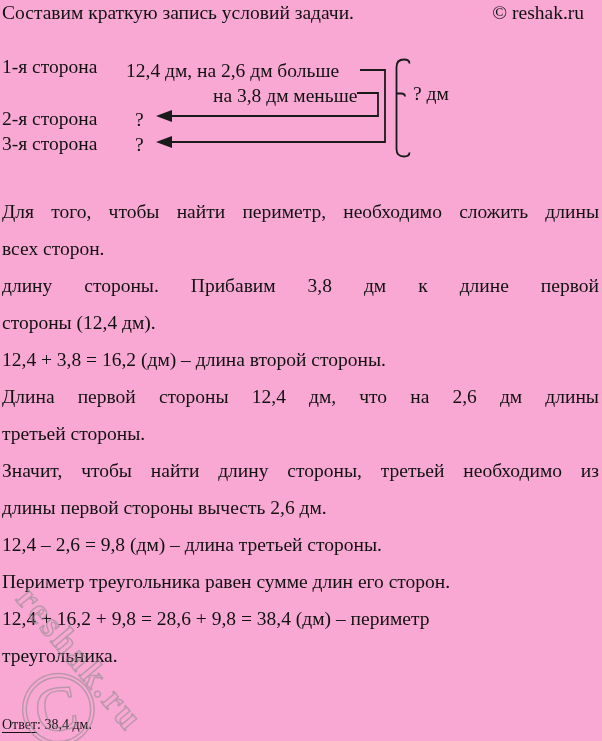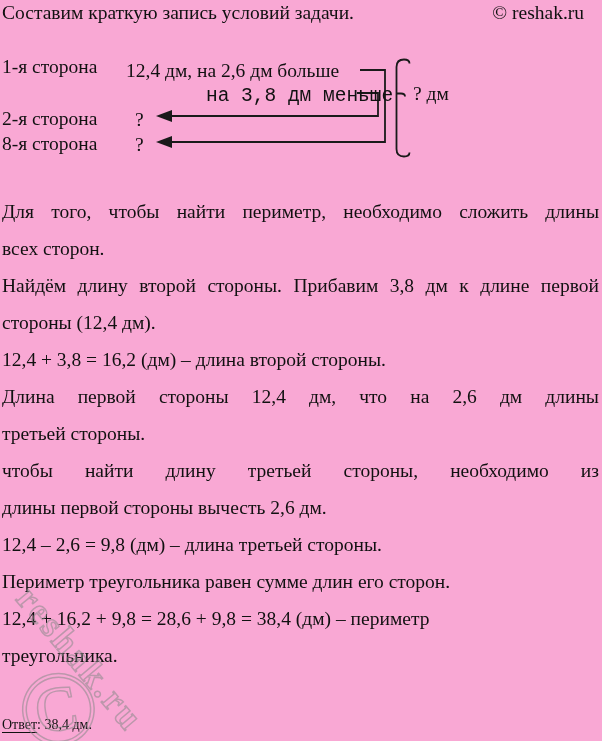--- a/index.html
+++ b/index.html
@@ -60,44 +60,42 @@
       <polygon points="156,142 172,136 172,148" fill="#1a1a1a"></polygon>
 
       <path d="M357,93 L378,93 L378,116 L168,116" fill="none" stroke="#1a1a1a" stroke-width="1.8"></path>
       <polygon points="156,116 172,110 172,122" fill="#1a1a1a"></polygon>
 
       <path d="M409.5,63.5 Q409.5,59.5 404,59.5 Q396.5,59.5 396.5,67 L396.5,149 Q396.5,156.5 404,156.5 Q409.5,156.5 409.5,152.5" fill="none" stroke="#1a1a1a" stroke-width="1.8"></path>
       <path d="M396.5,93.5 L401,93.5 Q405,93.5 405,96.5" fill="none" stroke="#1a1a1a" stroke-width="1.8"></path>
     </svg>
     <div class="abs txt" style="left:2px;top:4px;">1-я сторона</div>
     <div class="abs txt" style="left:126px;top:8px;">12,4 дм, на 2,6 дм больше</div>
-    <div class="abs txt" style="left:206px;top:33px;font-family:Liberation Mono, monospace;">на 3,8 дм меньше</div>
+    <div class="abs txt" style="left:213px;top:33px;">на 3,8 дм меньше</div>
     <div class="abs txt" style="left:2px;top:56px;">2-я сторона</div>
     <div class="abs txt" style="left:135px;top:57px;">?</div>
-    <div class="abs txt" style="left:2px;top:81px;">8-я сторона</div>
+    <div class="abs txt" style="left:2px;top:81px;">3-я сторона</div>
     <div class="abs txt" style="left:135px;top:82px;">?</div>
     <div class="abs txt" style="left:413px;top:31px;">? дм</div>
   </div>
 
   <div class="abs solution">
       <div class="tline just">
         <span>Для</span>
         <span>того,</span>
         <span>чтобы</span>
         <span>найти</span>
         <span>периметр,</span>
         <span>необходимо</span>
         <span>сложить</span>
         <span>длины</span>
       </div>
       <div class="tline">всех сторон.</div>
       <div class="tline just">
-        <span>Найдём</span>
         <span>длину</span>
-        <span>второй</span>
         <span>стороны.</span>
         <span>Прибавим</span>
         <span>3,8</span>
         <span>дм</span>
         <span>к</span>
         <span>длине</span>
         <span>первой</span>
       </div>
       <div class="tline">стороны (12,4 дм).</div>
       <div class="tline">12,4 + 3,8 = 16,2 (дм) – длина второй стороны.</div>
@@ -108,25 +106,26 @@
         <span>12,4</span>
         <span>дм,</span>
         <span>что</span>
         <span>на</span>
         <span>2,6</span>
         <span>дм</span>
         <span>длины</span>
       </div>
       <div class="tline">третьей стороны.</div>
       <div class="tline just">
+        <span>Значит,</span>
         <span>чтобы</span>
         <span>найти</span>
         <span>длину</span>
+        <span>стороны,</span>
         <span>третьей</span>
-        <span>стороны,</span>
         <span>необходимо</span>
         <span>из</span>
       </div>
       <div class="tline">длины первой стороны вычесть 2,6 дм.</div>
       <div class="tline">12,4 – 2,6 = 9,8 (дм) – длина третьей стороны.</div>
       <div class="tline">Периметр треугольника равен сумме длин его сторон.</div>
       <div class="tline">12,4 + 16,2 + 9,8 = 28,6 + 9,8 = 38,4 (дм) – периметр</div>
       <div class="tline">треугольника.</div>
     </div>
 

